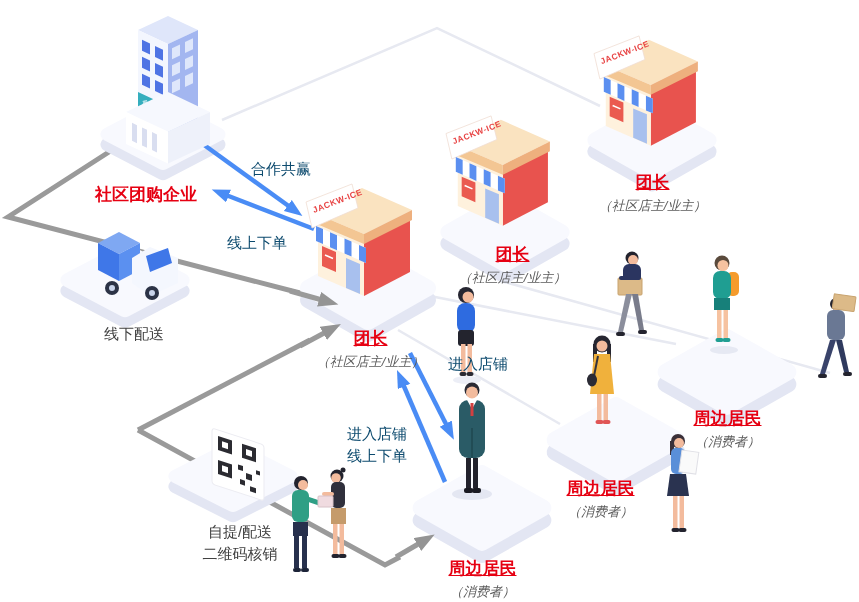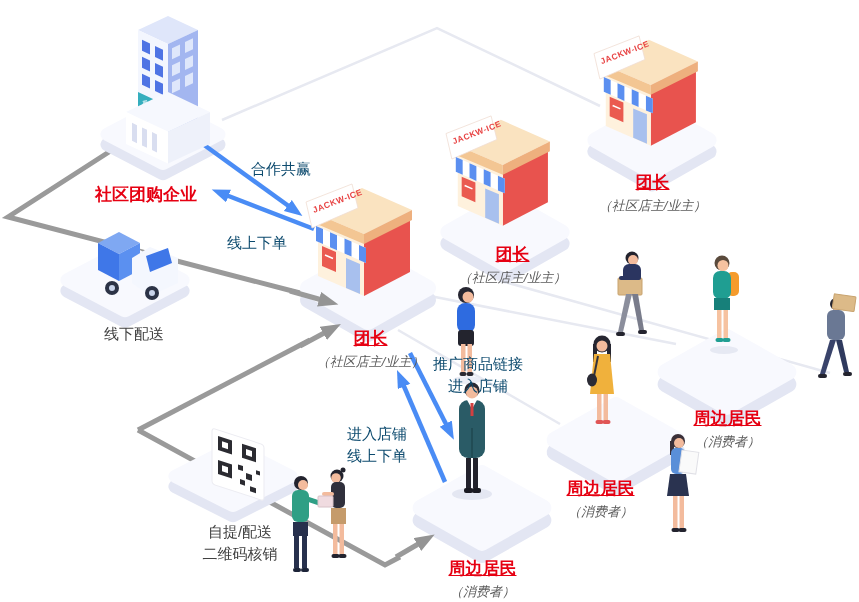--- a/index.html
+++ b/index.html
@@ -291,21 +291,20 @@
   <span class="red-title">团长</span>
   <span class="sub">（社区店主/业主）</span>
 </div>
 
 <div class="lbl node-label center" style="left:580px;top:171px;width:145px;">
   <span class="red-title">团长</span>
   <span class="sub">（社区店主/业主）</span>
 </div>
 
 <div class="lbl blue-lbl center" style="left:426px;top:353px;width:104px;">
-  <div>推广商品链接</div>
   <div>进入店铺</div>
 </div>
 
 <div class="lbl blue-lbl" style="left:347px;top:423px;">
   <div>进入店铺</div>
   <div>线上下单</div>
 </div>
 
 <div class="lbl dark-lbl center" style="left:192px;top:521px;width:96px;">
   <div>自提/配送</div>

